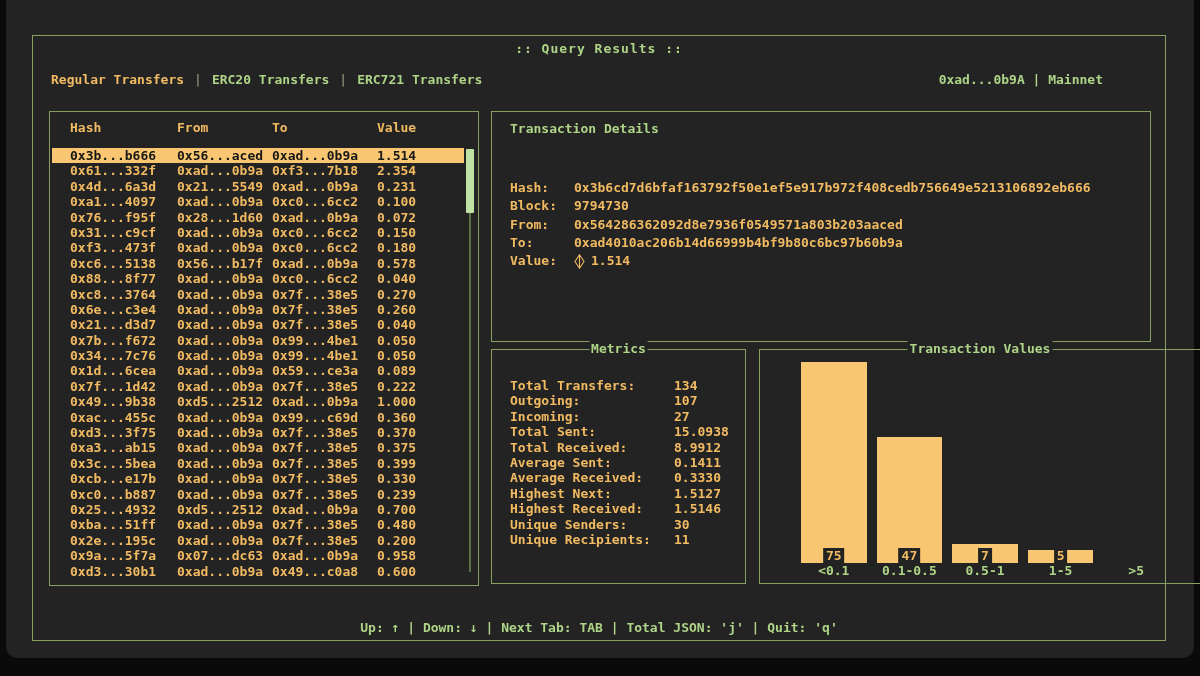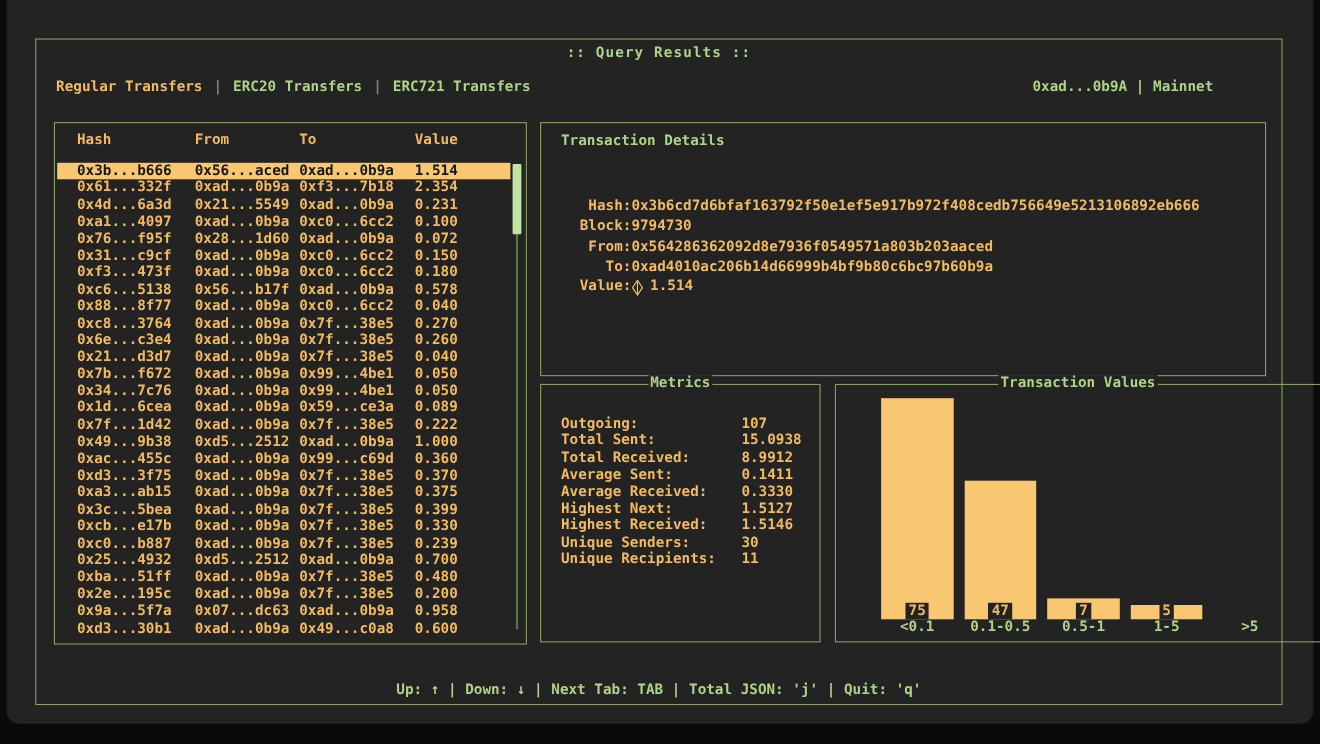--- a/index.html
+++ b/index.html
@@ -46,21 +46,21 @@
   .t-row.selected{background:var(--amber-hl);color:var(--sel-text);}
   .scrollbar{position:absolute;top:37px;right:4px;bottom:13px;width:8px;}
   .scroll-track{position:absolute;left:3px;top:0;bottom:0;width:2px;background:var(--track);}
   .scroll-thumb{position:absolute;left:0;top:0;width:8px;height:64px;background:var(--thumb);border-radius:1px;cursor:grab;}
 
   
   .details-panel{left:458px;top:75px;width:660px;height:231px;}
   .details-title{position:absolute;top:9px;left:18px;color:var(--green-text);}
   .fields{position:absolute;top:67px;left:18px;right:6px;}
   .field{display:flex;height:18.3px;line-height:18.3px;white-space:nowrap;}
-  .f-label{width:64px;flex:none;text-align:right;}
+  .f-label{width:64px;flex:none;}
   .f-value{display:flex;align-items:center;gap:6px;}
 
   
   .metrics-panel{left:458px;top:313px;width:255px;height:235px;}
   .metrics-list{position:absolute;top:28px;left:18px;right:6px;}
   .m-row{display:flex;height:15.4px;line-height:15.4px;white-space:nowrap;}
   .m-label{width:164px;flex:none;}
 
   
   .chart-panel{left:726px;top:313px;width:442px;height:235px;}
@@ -315,22 +315,30 @@
                 <span>1.514</span>
               </span>
             </div>
           </div>
       </div>
 
       <div class="panel metrics-panel">
         <span class="panel-title-embedded">Metrics</span>
         <div class="metrics-list">
             <div class="m-row">
+              <span class="m-label">Total Transfers:</span>
+              <span>134</span>
+            </div>
+            <div class="m-row">
               <span class="m-label">Outgoing:</span>
               <span>107</span>
+            </div>
+            <div class="m-row">
+              <span class="m-label">Incoming:</span>
+              <span>27</span>
             </div>
             <div class="m-row">
               <span class="m-label">Total Sent:</span>
               <span>15.0938</span>
             </div>
             <div class="m-row">
               <span class="m-label">Total Received:</span>
               <span>8.9912</span>
             </div>
             <div class="m-row">

